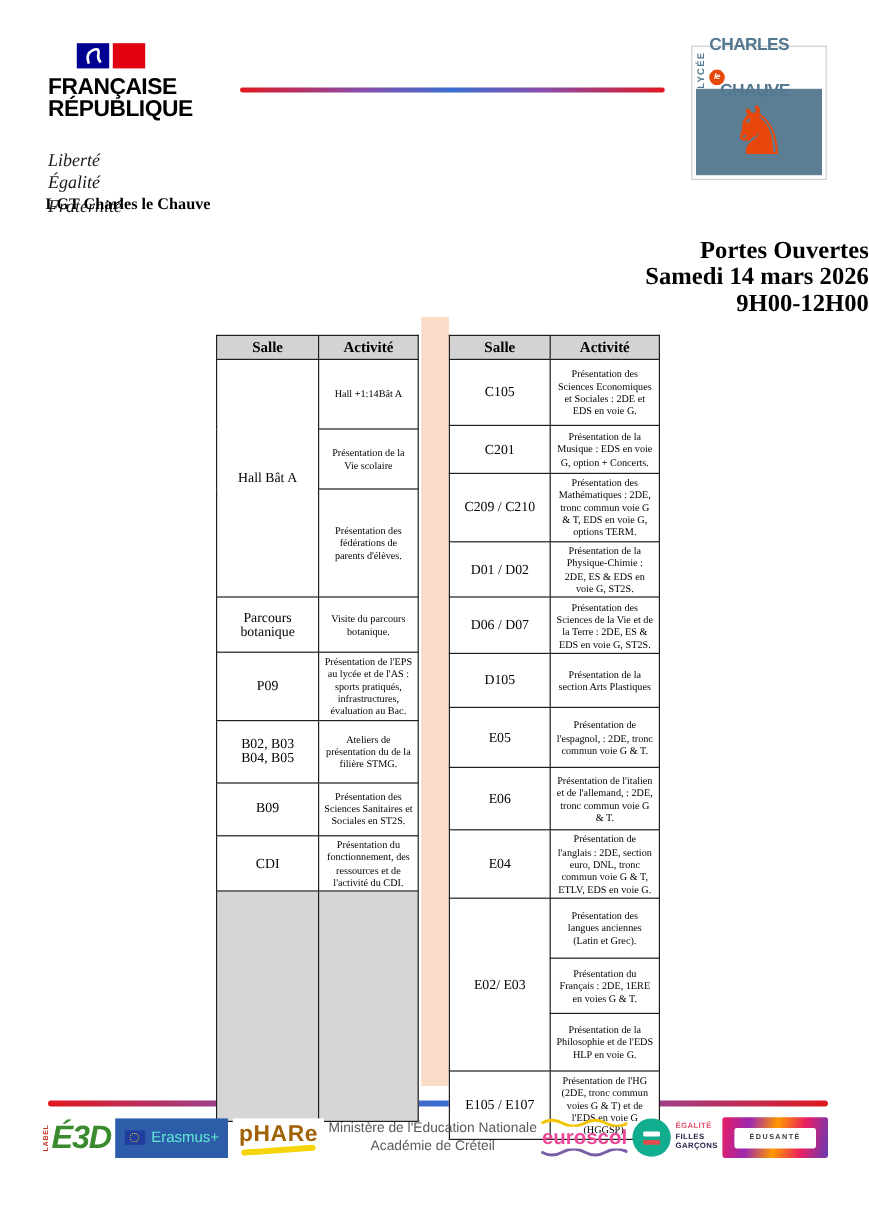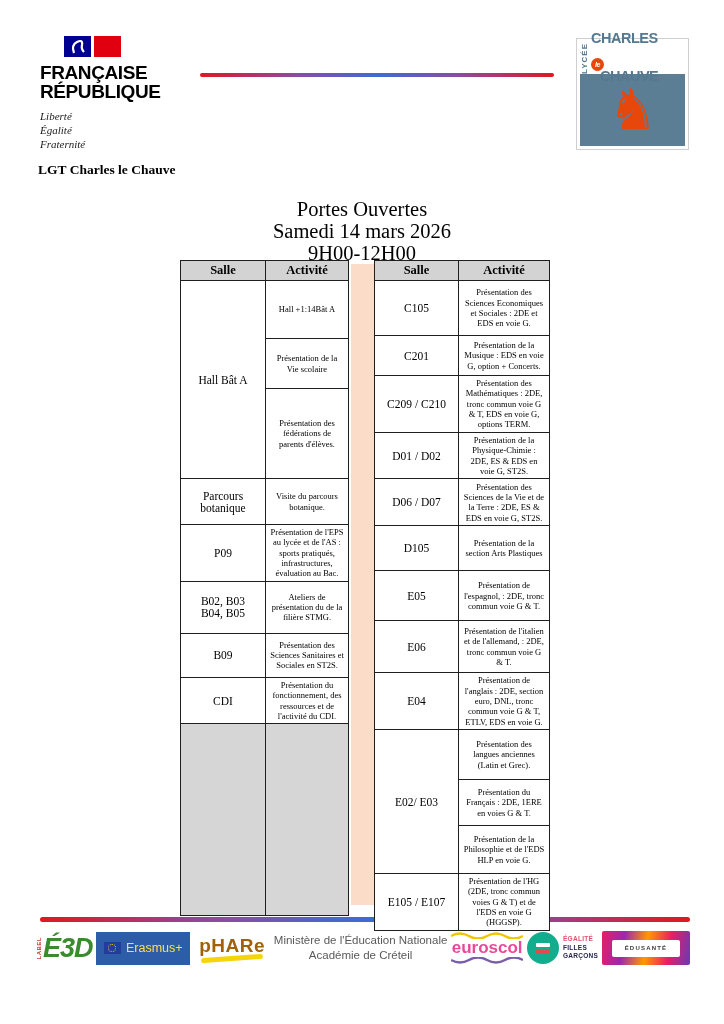--- a/index.html
+++ b/index.html
@@ -7,21 +7,21 @@
   body { width:724px; height:1024px; position:relative; font-family:"Liberation Serif", serif; overflow:hidden; }
 
   .abs { position:absolute; }
 
   
   .rf-block { left:40px; top:36px; width:190px; }
   .rf-flag { display:flex; gap:3px; margin-left:24px; margin-bottom:6px; }
   .rf-flag .b { width:27px; height:21px; background:#000091; position:relative; overflow:hidden; }
   .rf-flag .r { width:27px; height:21px; background:#e1000f; }
   .rf-name { font-family:"Liberation Sans", sans-serif; font-weight:bold; color:#000000; font-size:19px; line-height:1.02; letter-spacing:-0.4px; }
-  .rf-motto { margin-top:7px; font-style:italic; font-size:11px; color:#1a1a1a; line-height:1.3; }
+  .rf-motto { margin-top:23px; font-style:italic; font-size:15px; color:#1a1a1a; line-height:1.3; }
 
   
   .grad-line { background:linear-gradient(90deg,#e0181f 0%,#8a4ba8 28%,#3a6ed0 50%,#8a4ba8 72%,#e0181f 100%); border-radius:3px; }
   .top-line { left:200px; top:73px; width:354px; height:4px; }
   .bottom-line { left:40px; top:917px; width:650px; height:5px; }
 
   
   .badge { left:576px; top:38px; width:113px; background:#ffffff; border:1px solid #cfcfcf; padding:3px; }
   .badge-top { display:flex; gap:2px; align-items:center; height:32px; padding-left:1px; }
   .badge-vert { writing-mode:vertical-rl; transform:rotate(180deg); font-family:"Liberation Sans", sans-serif;
@@ -31,26 +31,26 @@
   .badge-row2 { display:flex; align-items:center; }
   .le-circle { display:inline-flex; align-items:center; justify-content:center; width:13px; height:13px;
                border-radius:50%; background:#e8470c; color:#ffffff; font-size:7px; font-style:italic;
                margin-right:-4px; position:relative; z-index:0; }
   .badge-row2 span.word { position:relative; z-index:1;margin-top:24px; }
   .badge-bottom { height:72px; background:#5b7e94; display:flex; align-items:center; justify-content:center; }
   .knight { font-family:"DejaVu Sans", sans-serif; font-size:56px; line-height:1; color:#e8470c; }
 
   
   .lgt { left:38px; top:162px; font-weight:bold; font-size:13.5px; color:#000000; }
-  .title-block { left:0; top:198px; width:724px; text-align:center; font-weight:normal; color:#000; }
+  .title-block { left:0; top:198px; width:724px; text-align:right; font-weight:bold; color:#000; }
   .title-block div { font-size:20.5px; line-height:22px; }
 
   
   table { border-collapse:collapse; table-layout:fixed; background:#ffffff; }
-  .tbl { position:absolute; top:260px;border-radius:12px; }
+  .tbl { position:absolute; top:279px;border-radius:12px; }
   .tbl-left { left:180px; width:168px; }
   .tbl-right { left:374px; width:175px; }
   th, td { border:1.5px solid #1f1f1f; text-align:center; vertical-align:middle; }
   th { background:#d3d3d3; font-size:12.5px; font-weight:bold; height:20px; }
   td.salle { font-size:11.5px; white-space:pre-line; padding:1px 2px; }
   td.act { font-size:8.5px; line-height:1.22; padding:2px 4px;margin-left:44px; }
   td.empty { background:#d6d6d6; }
   .tbl-left col.c1 { width:85px; } .tbl-left col.c2 { width:83px; }
   .tbl-right col.c1 { width:84px; } .tbl-right col.c2 { width:91px; }
 
@@ -58,21 +58,21 @@
 
   
   .logos { left:36px; top:927px; width:654px; height:42px; display:flex; align-items:center;
            justify-content:space-between; font-family:"Liberation Sans", sans-serif; }
   .e3d { display:flex; align-items:center; gap:1px; }
   .e3d .lab { writing-mode:vertical-rl; transform:rotate(180deg); font-size:6px; font-weight:bold; color:#c43a2a; letter-spacing:0.5px; }
   .e3d .txt { font-size:27px; font-weight:bold; font-style:italic; color:#3a8a2e; letter-spacing:-1px; }
   .erasmus { width:94px; height:33px; background:#2d5da9; display:flex; align-items:center; justify-content:center; gap:5px; }
   .eu-flag { width:17px; height:12px; background:#1f3e9e; display:flex; align-items:center; justify-content:center; }
   .eu-stars { width:8px; height:8px; border:1px dotted #f5c518; border-radius:50%; }
-  .erasmus .txt { color:#fde047; font-size:12.5px; }
+  .erasmus .txt { color:#5eead4; font-size:12.5px; }
   .phare { width:76px; height:33px; background:#ffffff; display:flex; flex-direction:column; align-items:center; justify-content:center; }
   .phare .txt { color:#a16207; font-weight:bold; font-size:19px; letter-spacing:0.5px; line-height:1; }
   .phare .swoosh { width:62px; height:5px; background:#f5d40a; border-radius:3px; transform:rotate(-4deg); margin-top:1px; }
   .ministry { text-align:center; font-size:11.5px; color:#5a5a5a; line-height:1.3; }
   .euroscol { display:flex; flex-direction:column; align-items:center; }
   .euroscol .txt { color:#ec4899; font-weight:bold; font-size:17px; line-height:1.05; }
   .egalite { display:flex; align-items:center; gap:4px; }
   .eg-circle { width:32px; height:32px; border-radius:50%; background:#12ac8e; display:flex; flex-direction:column;
                align-items:center; justify-content:center; gap:3px; }
   .eg-circle .bar1 { width:14px; height:4px; background:#ffffff; border-radius:1px; }

